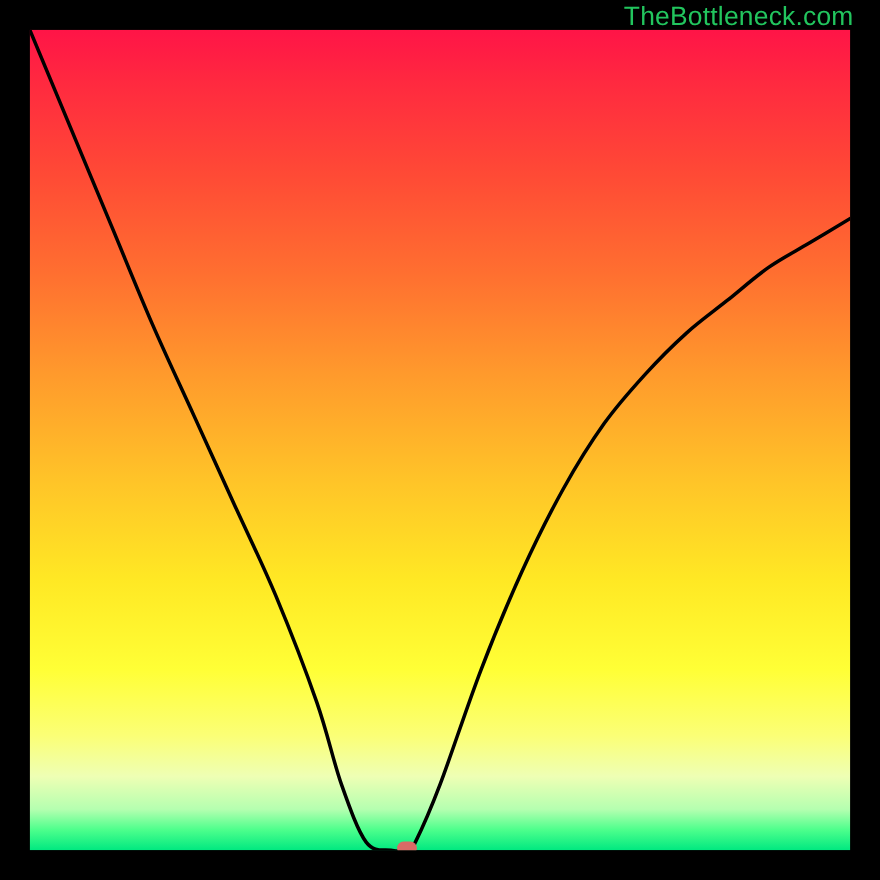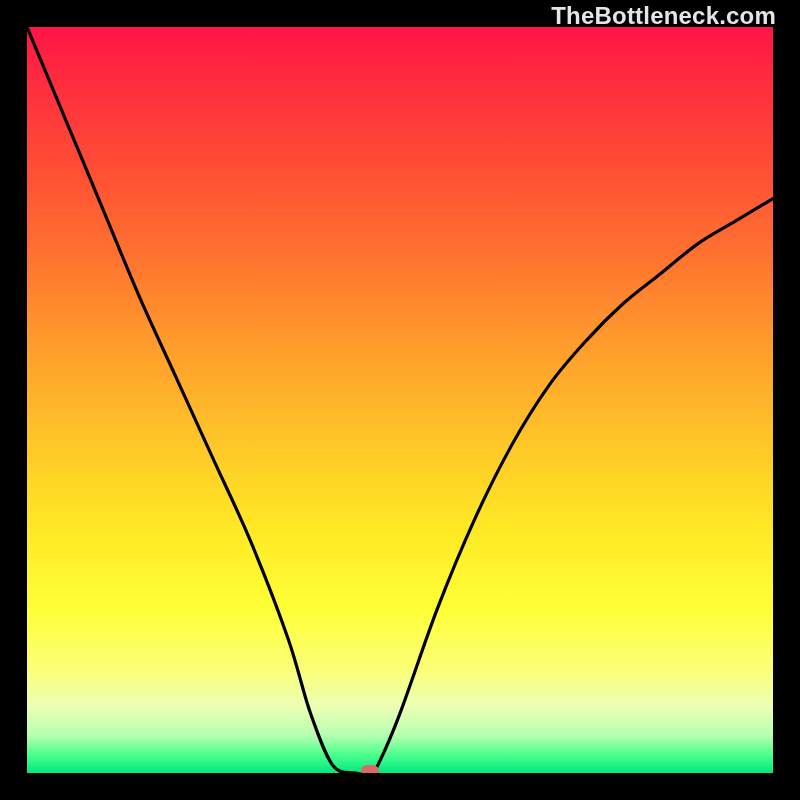--- a/index.html
+++ b/index.html
@@ -35,23 +35,23 @@
       #eeffb4 91%,
       #b5ffb0 95%,
       #4dff8c 97.5%,
       #00e880 100%
     );
   }
   .watermark {
     position: absolute;
     top: 2px;
     right: 24px;
-    color: #e5e5e5;
+    color: #22c55e;
     font-size: 24px;
-    font-weight: 700;
+    font-weight: 400;
     letter-spacing: 0.2px;
     white-space: nowrap;
     z-index: 50;
   }
   svg.curve {
     position: absolute;
     left: 0; top: 0;
     width: 746px;
     height: 746px;
     z-index: 10;

